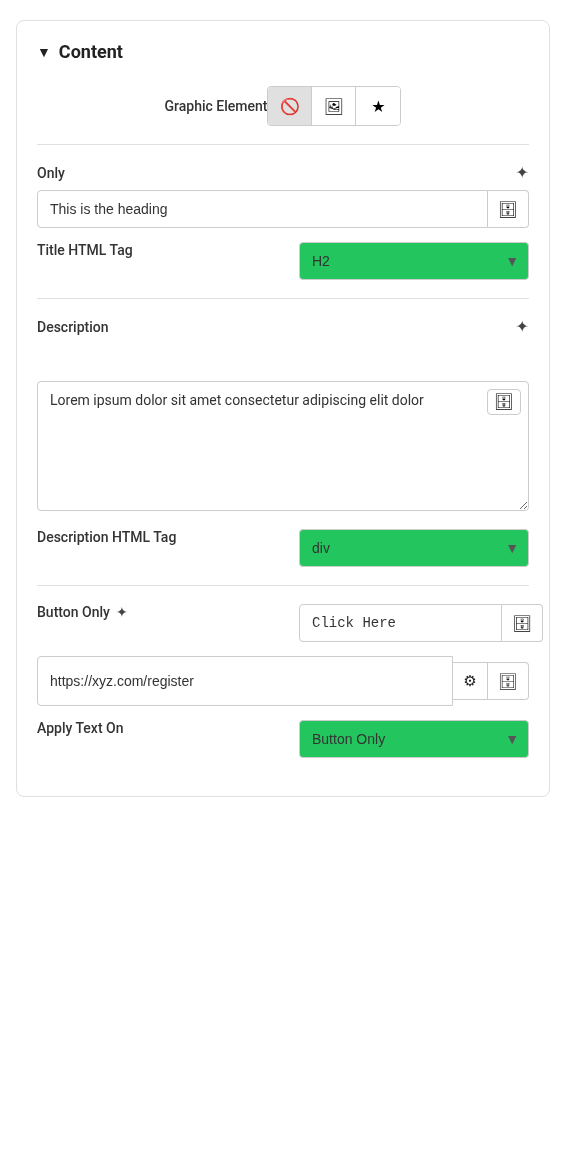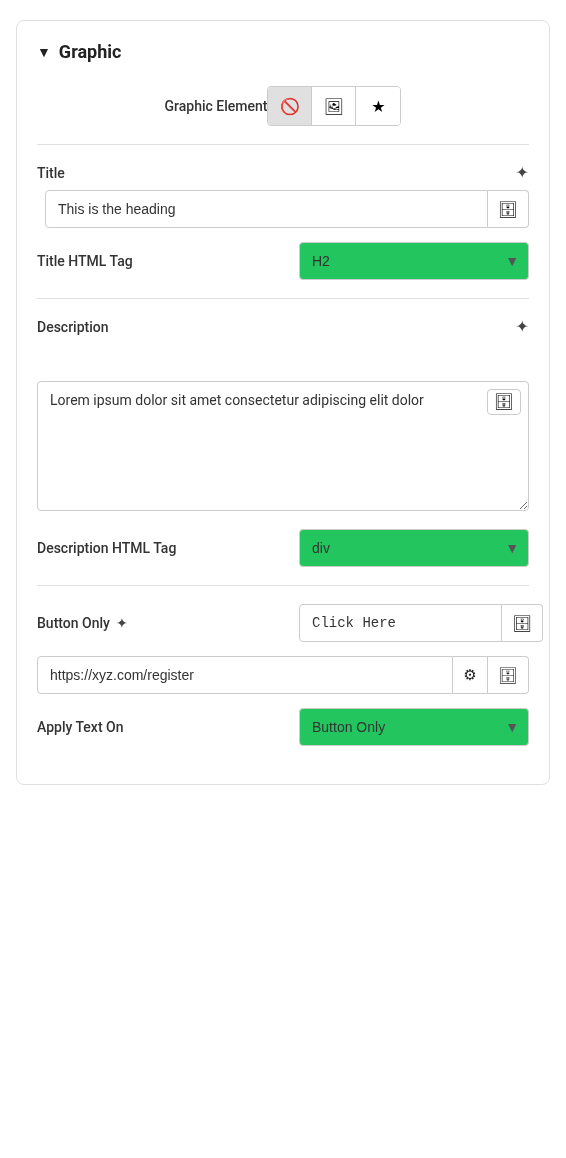--- a/index.html
+++ b/index.html
@@ -63,21 +63,20 @@
     .ai-icon {
       cursor: pointer;
       font-size: 16px;
       color: #444;
     }
 
     .input-row {
       display: flex;
       align-items: center;
       gap: 0;
-      margin-left: 8px;
     }
 
     .text-input {
       flex: 1;
       border: 1px solid #ccc;
       border-radius: 4px 0 0 4px;
       padding: 8px 12px;
       font-size: 14px;
       color: #333;
       outline: none;
@@ -93,21 +92,21 @@
       cursor: pointer;
       display: flex;
       align-items: center;
       justify-content: center;
       border-radius: 0 4px 4px 0;
       font-size: 16px;
     }
 
     .select-row {
       display: flex;
-      align-items: center;
+      align-items: flex-start;
       justify-content: space-between;
     }
 
     .select-wrapper {
       position: relative;
       width: 230px;
     }
 
     .select-input {
       width: 100%;
@@ -209,21 +208,21 @@
     .link-input-row {
       display: flex;
       align-items: center;
       gap: 0;
     }
 
     .link-input {
       flex: 1;
       border: 1px solid #ccc;
       border-radius: 4px 0 0 4px;
-      padding: 12px 12px;
+      padding: 24px 12px;
       font-size: 14px;
       color: #333;
       outline: none;
       height: 38px;
     }
 
     .link-icon-gear {
       border: 1px solid #ccc;
       border-left: none;
       background: #fff;
@@ -250,37 +249,37 @@
       border-radius: 0 4px 4px 0;
     }
   </style>
 </head>
 <body>
 
 <div class="panel">
 
   <div class="section-header">
     <span class="chevron-icon">▼</span>
-    <span>Graphic</span>
+    <span>Content</span>
   </div>
 
   <div class="graphic-element-row">
     <span class="field-label">Graphic Element</span>
     <div class="graphic-buttons">
       <button class="graphic-btn active" title="None">🚫</button>
       <button class="graphic-btn" title="Image">🖼</button>
       <button class="graphic-btn" title="Icon">★</button>
     </div>
   </div>
 
   <hr class="divider">
 
   <div class="field-group">
     <div class="field-label-row">
-      <span class="field-label">Title</span>
+      <span class="field-label">Only</span>
       <span class="ai-icon">✦</span>
     </div>
     <div class="input-row">
       <input type="text" class="text-input" value="This is the heading" style="">
       <button class="icon-btn">
         <span>🗄</span>
       </button>
     </div>
   </div>
 

